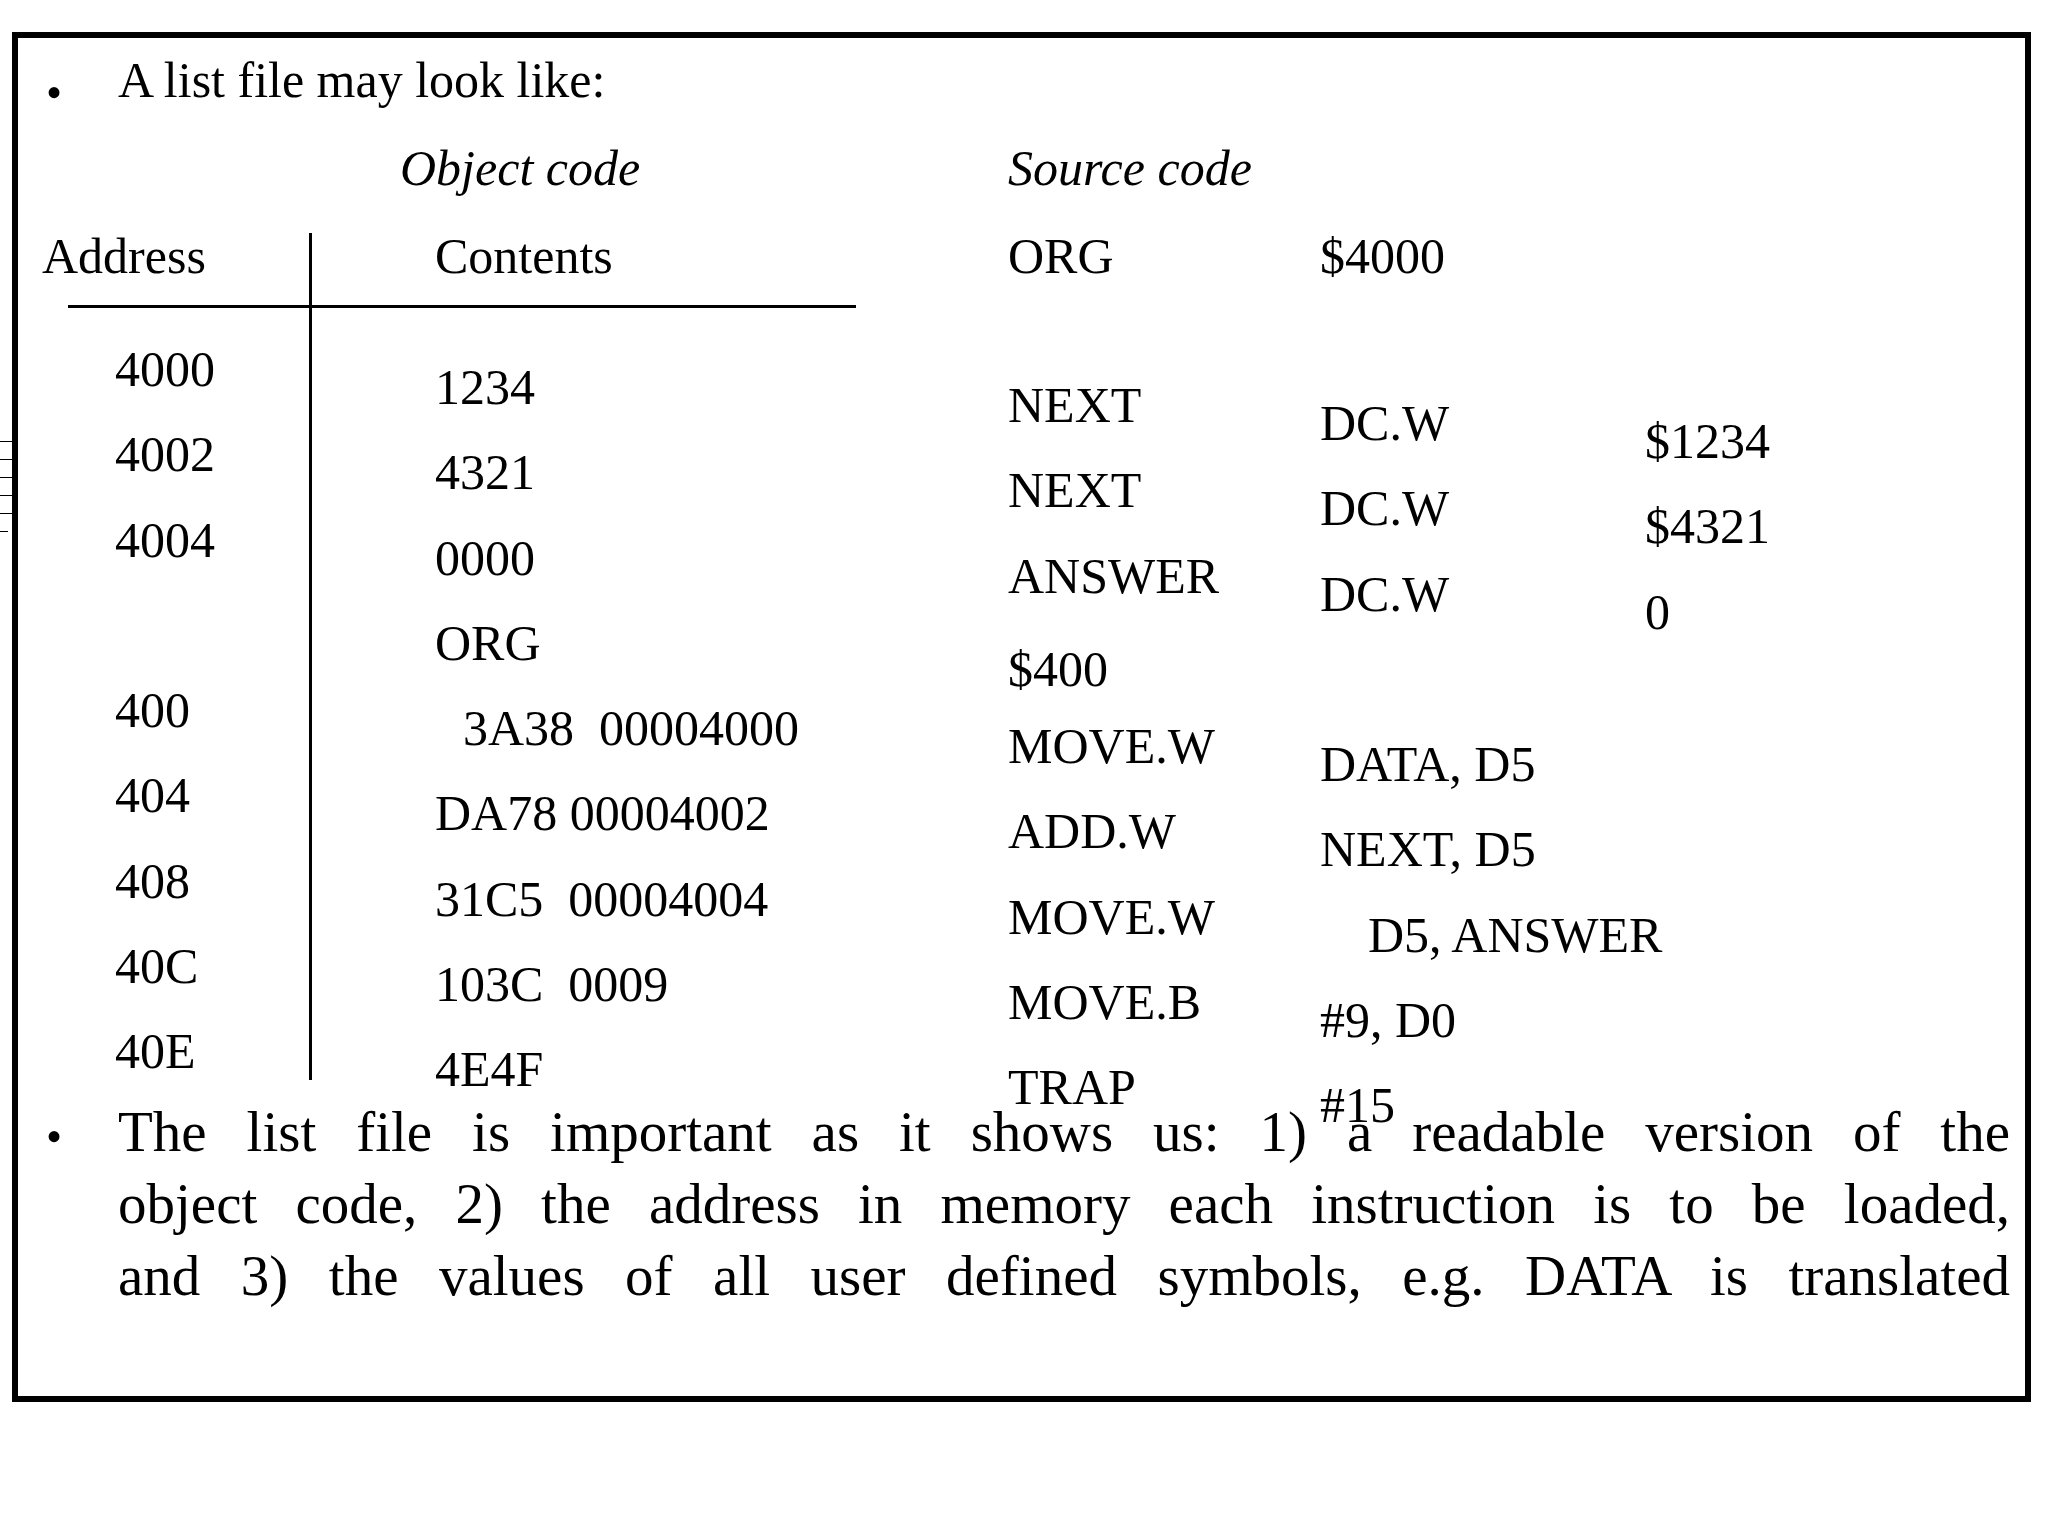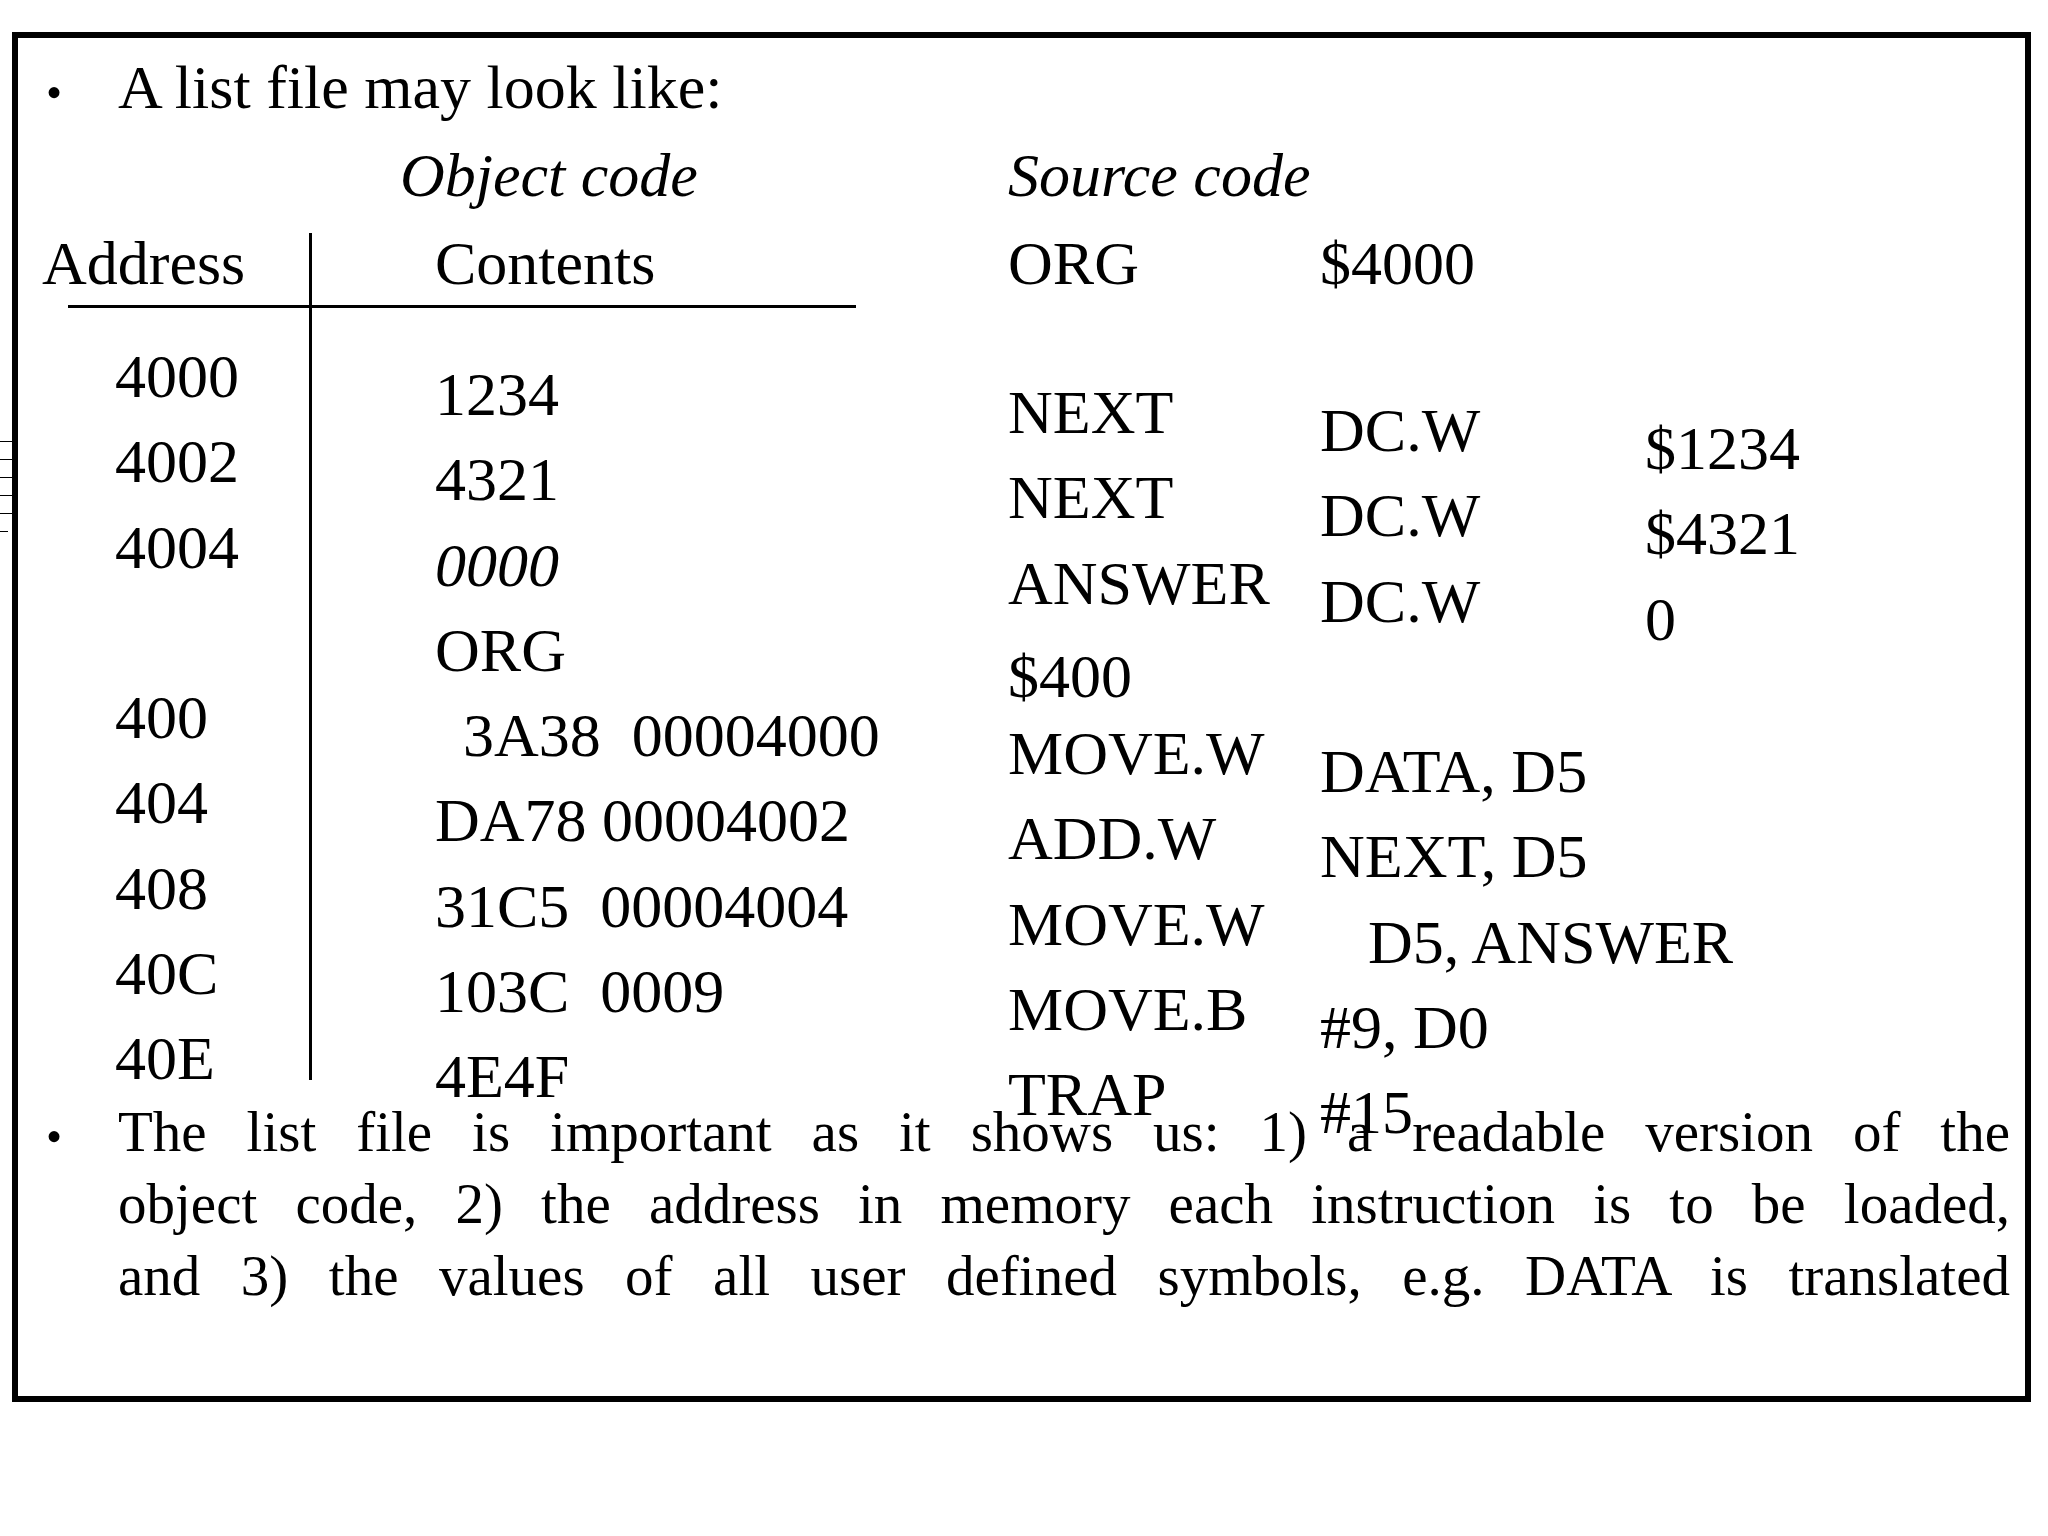--- a/index.html
+++ b/index.html
@@ -12,21 +12,21 @@
     color: #000000;
     overflow: hidden;
   }
   .frame {
     position: absolute;
     left: 12px; top: 32px;
     width: 2007px; height: 1358px;
     border: 6px solid #000000;
   }
   .abs { position: absolute; white-space: pre; }
-  .txt { font-size: 62px; line-height: 1.15; }
+  .txt { font-size: 50px; line-height: 1.15; }
   .ital { font-style: italic; }
   .bullet-dot { font-size: 46px; }
   .hline { position: absolute; background: #000000; height: 3px; }
   .vline { position: absolute; background: #000000; width: 3px; }
   .para {
     position: absolute;
     left: 118px; top: 1096px;
     width: 1892px;
     font-size: 57px;
     line-height: 72px;
@@ -64,21 +64,21 @@
   </div>
   <div class="abs" style="left:0; top:408px;text-decoration:underline;">
     <span class="abs txt" style="left:115px;">4002</span>
     <span class="abs txt" style="left:435px;">4321</span>
     <span class="abs txt" style="left:1008px;">NEXT</span>
     <span class="abs txt" style="left:1320px;">DC.W</span>
     <span class="abs txt" style="left:1645px;">$4321</span>
   </div>
   <div class="abs" style="left:0; top:494px;">
     <span class="abs txt" style="left:115px;">4004</span>
-    <span class="abs txt" style="left:435px;font-style:italic;">0000</span>
+    <span class="abs txt" style="left:435px;">0000</span>
     <span class="abs txt" style="left:1008px;">ANSWER</span>
     <span class="abs txt" style="left:1320px;">DC.W</span>
     <span class="abs txt" style="left:1645px;">0</span>
   </div>
   <div class="abs" style="left:0; top:579px;">
     <span class="abs txt" style="left:115px;"></span>
     <span class="abs txt" style="left:435px;">ORG</span>
     <span class="abs txt" style="left:1008px;margin-top:8px;">$400</span>
     <span class="abs txt" style="left:1320px;"></span>
     <span class="abs txt" style="left:1645px;"></span>

